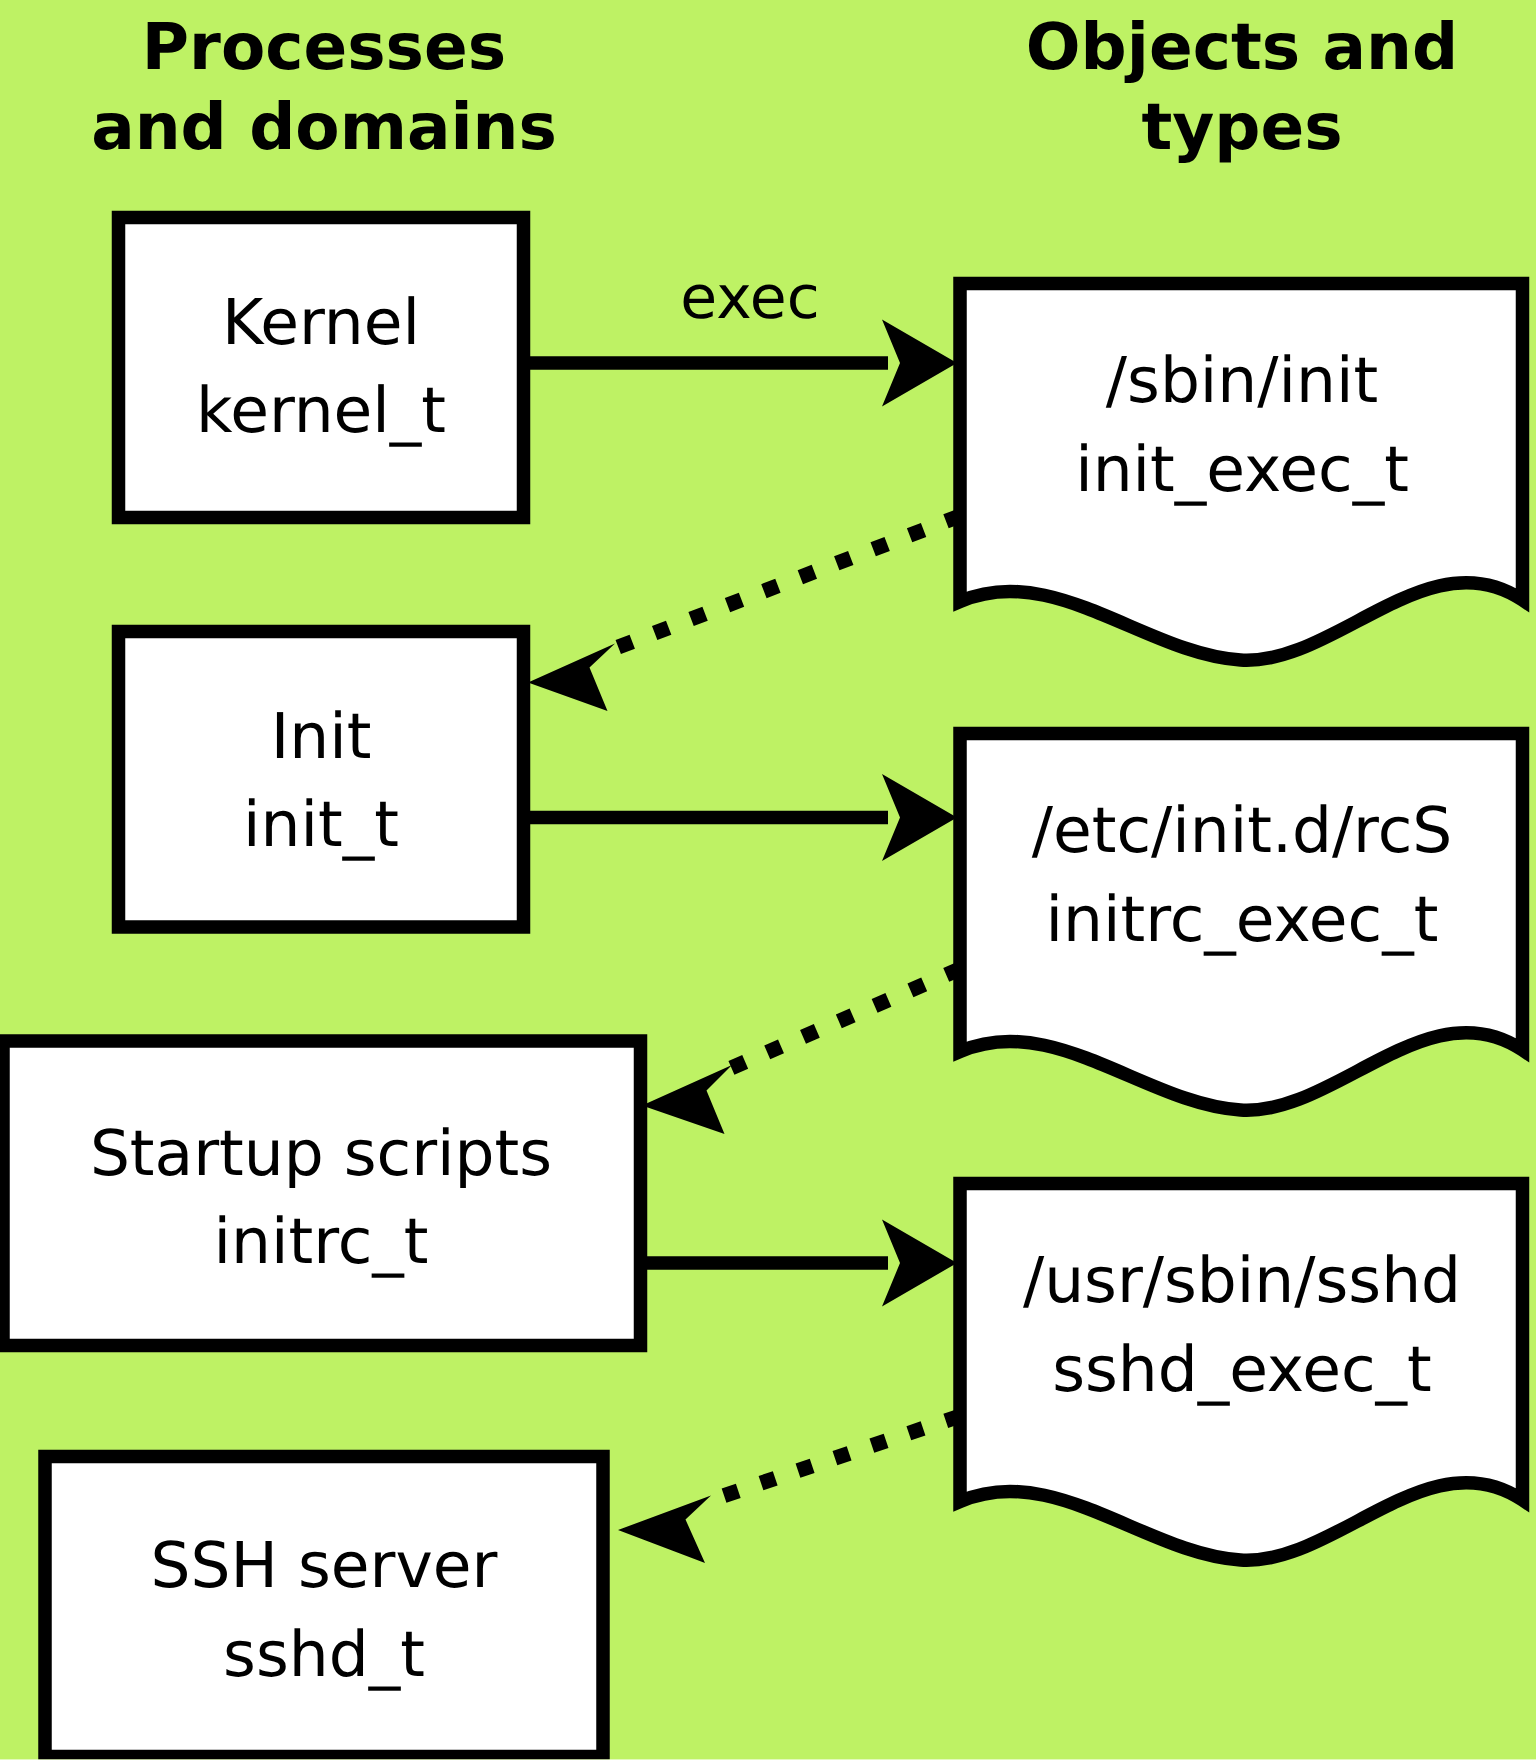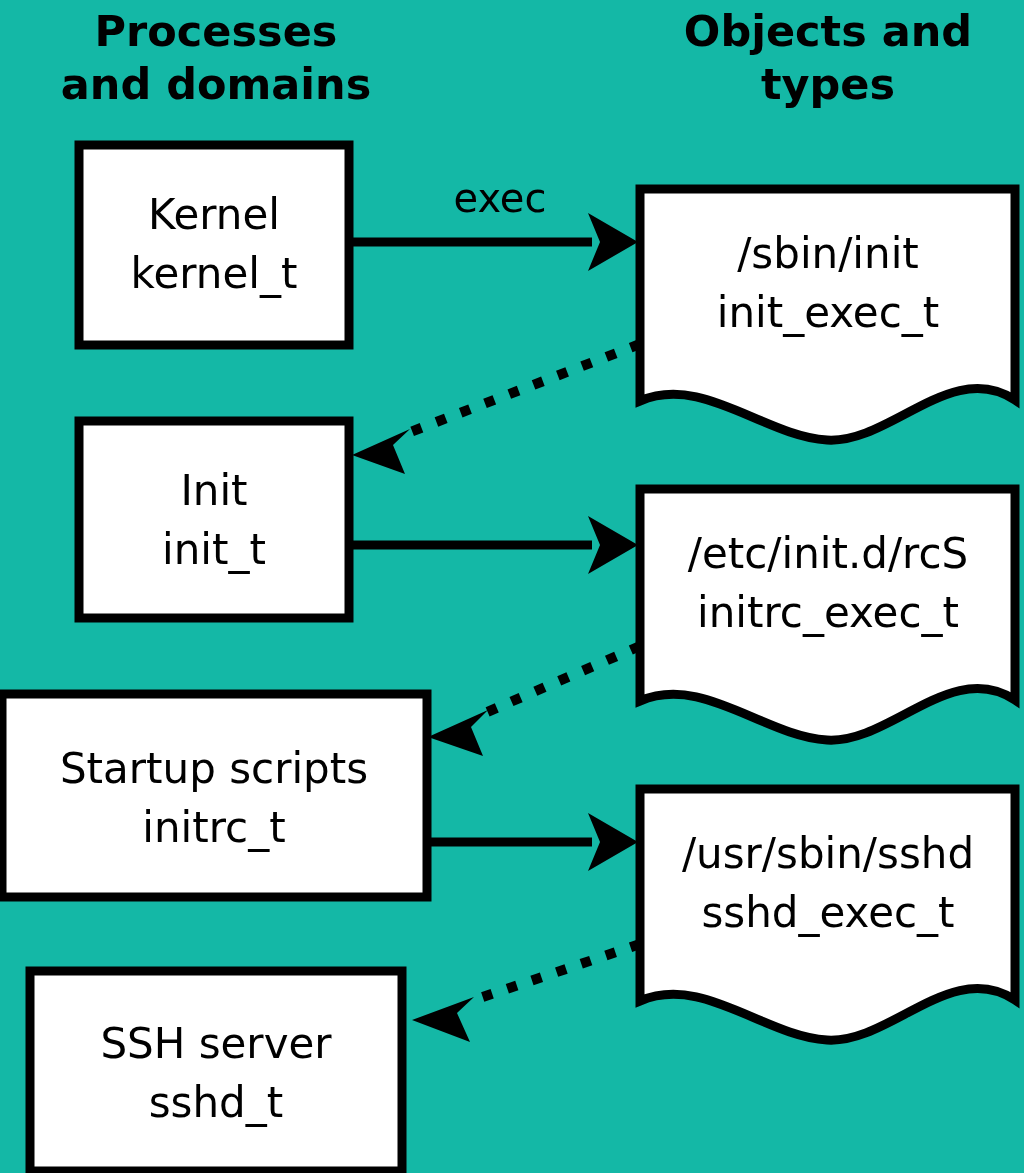--- a/index.html
+++ b/index.html
@@ -7,21 +7,21 @@
     padding: 0;
     background: #ffffff;
   }
   body {
     font-family: "DejaVu Sans", sans-serif;
   }
   #diagram-root {
     position: relative;
     width: 1024px;
     height: 1173px;
-    background: #14b8a6;
+    background: #bef264;
     overflow: hidden;
   }
   svg#diagram-svg {
     display: block;
     width: 1024px;
     height: 1173px;
   }
   .col-header {
     font-family: "DejaVu Sans", sans-serif;
     font-weight: bold;

